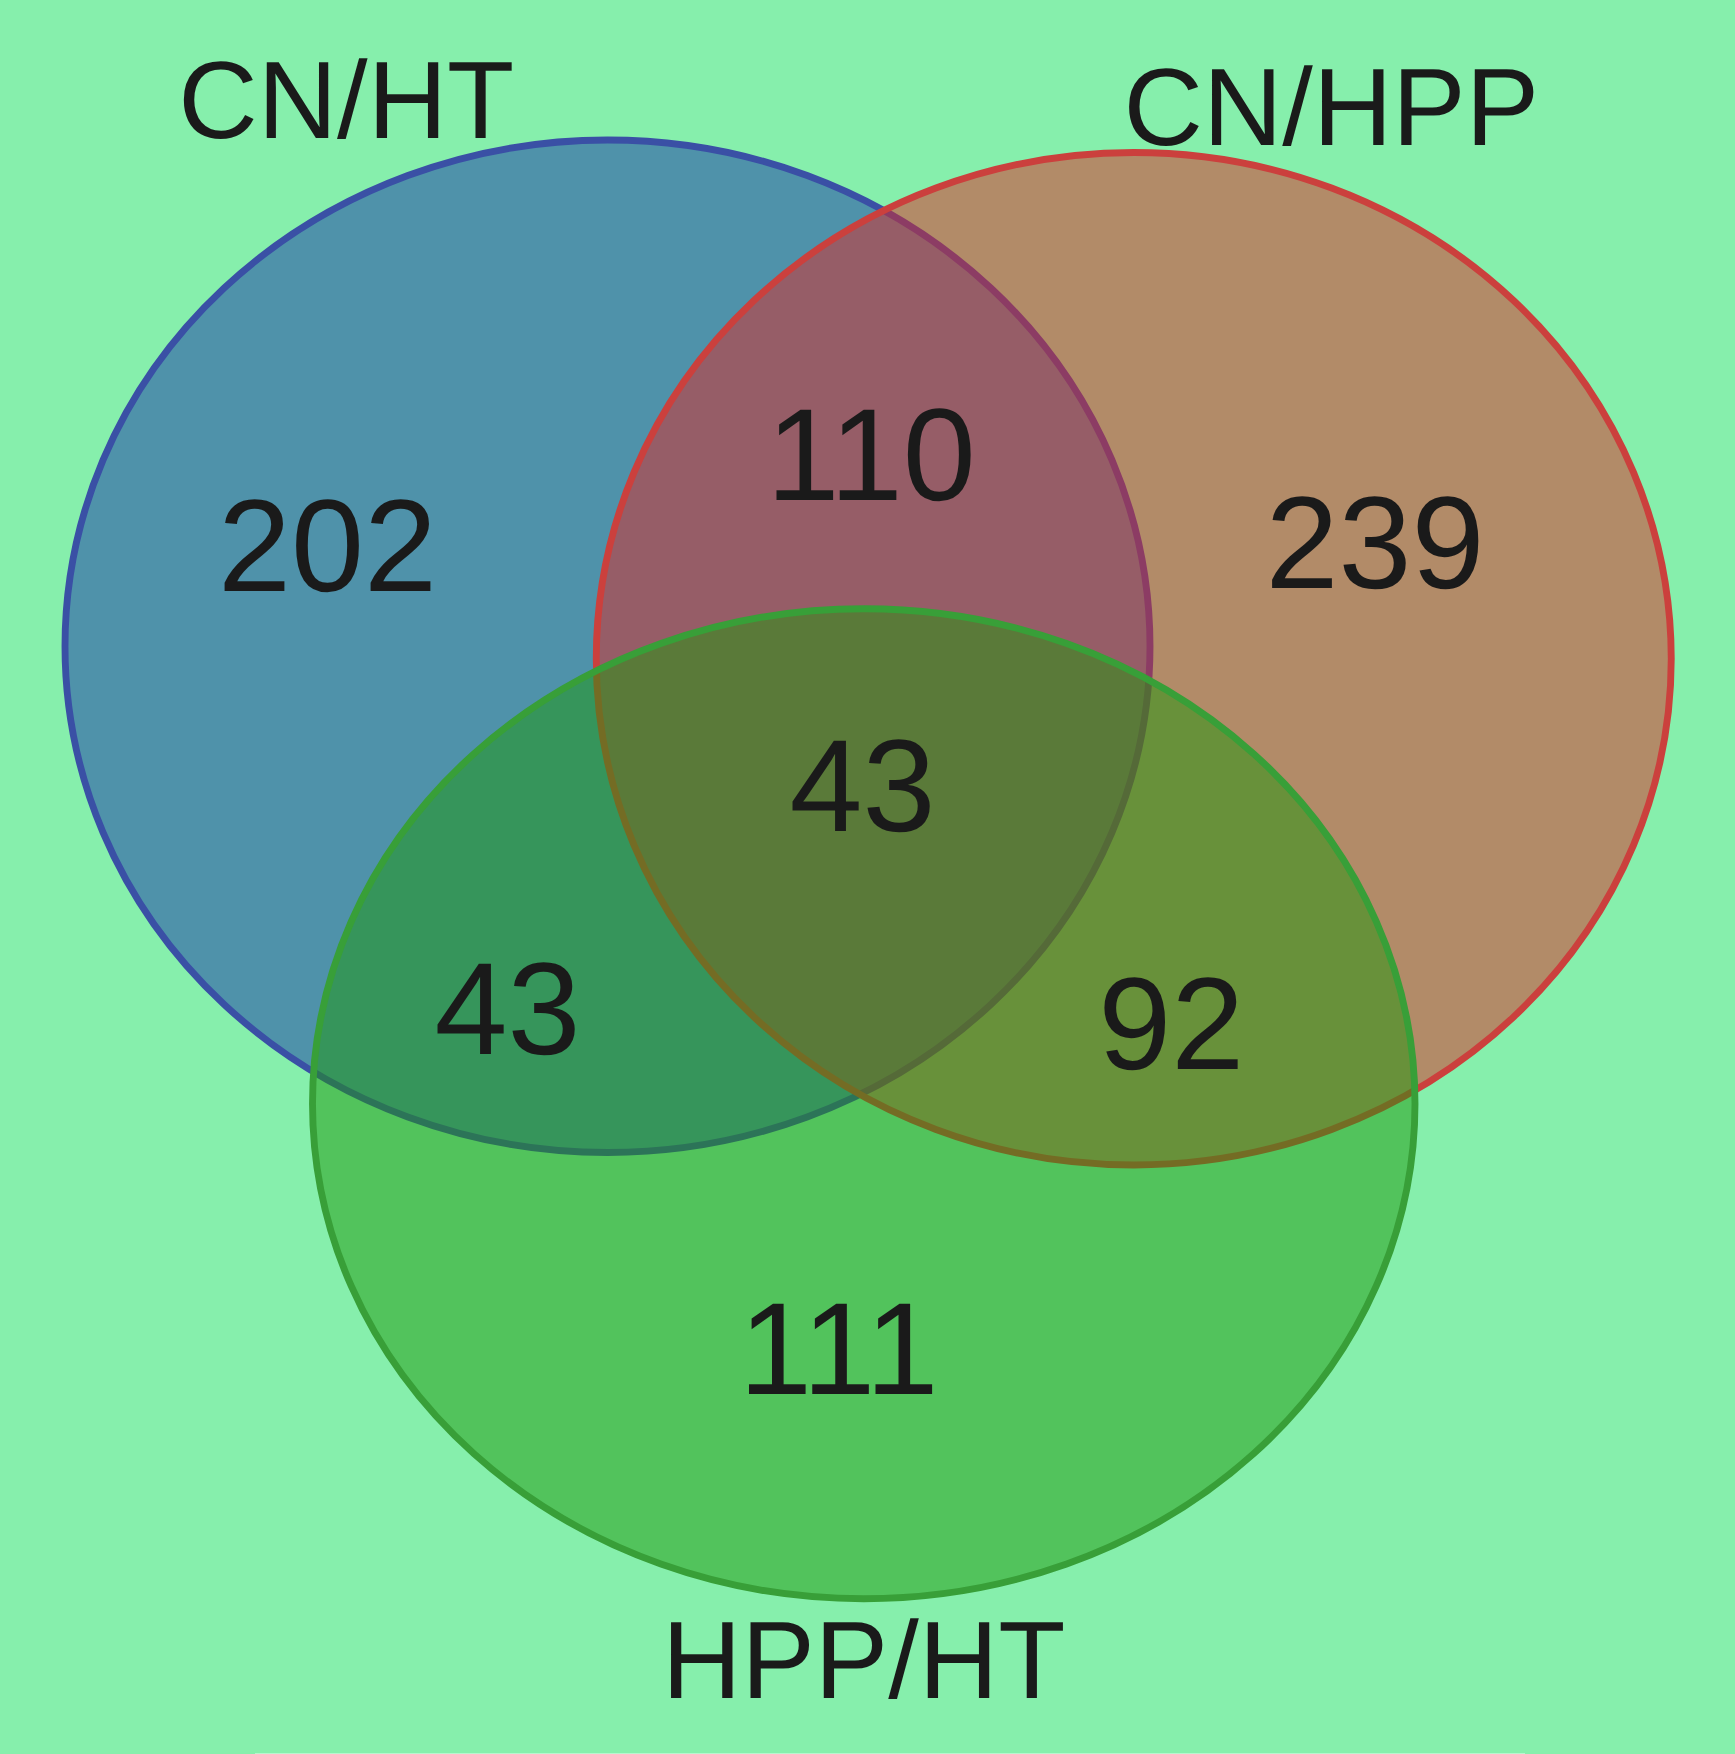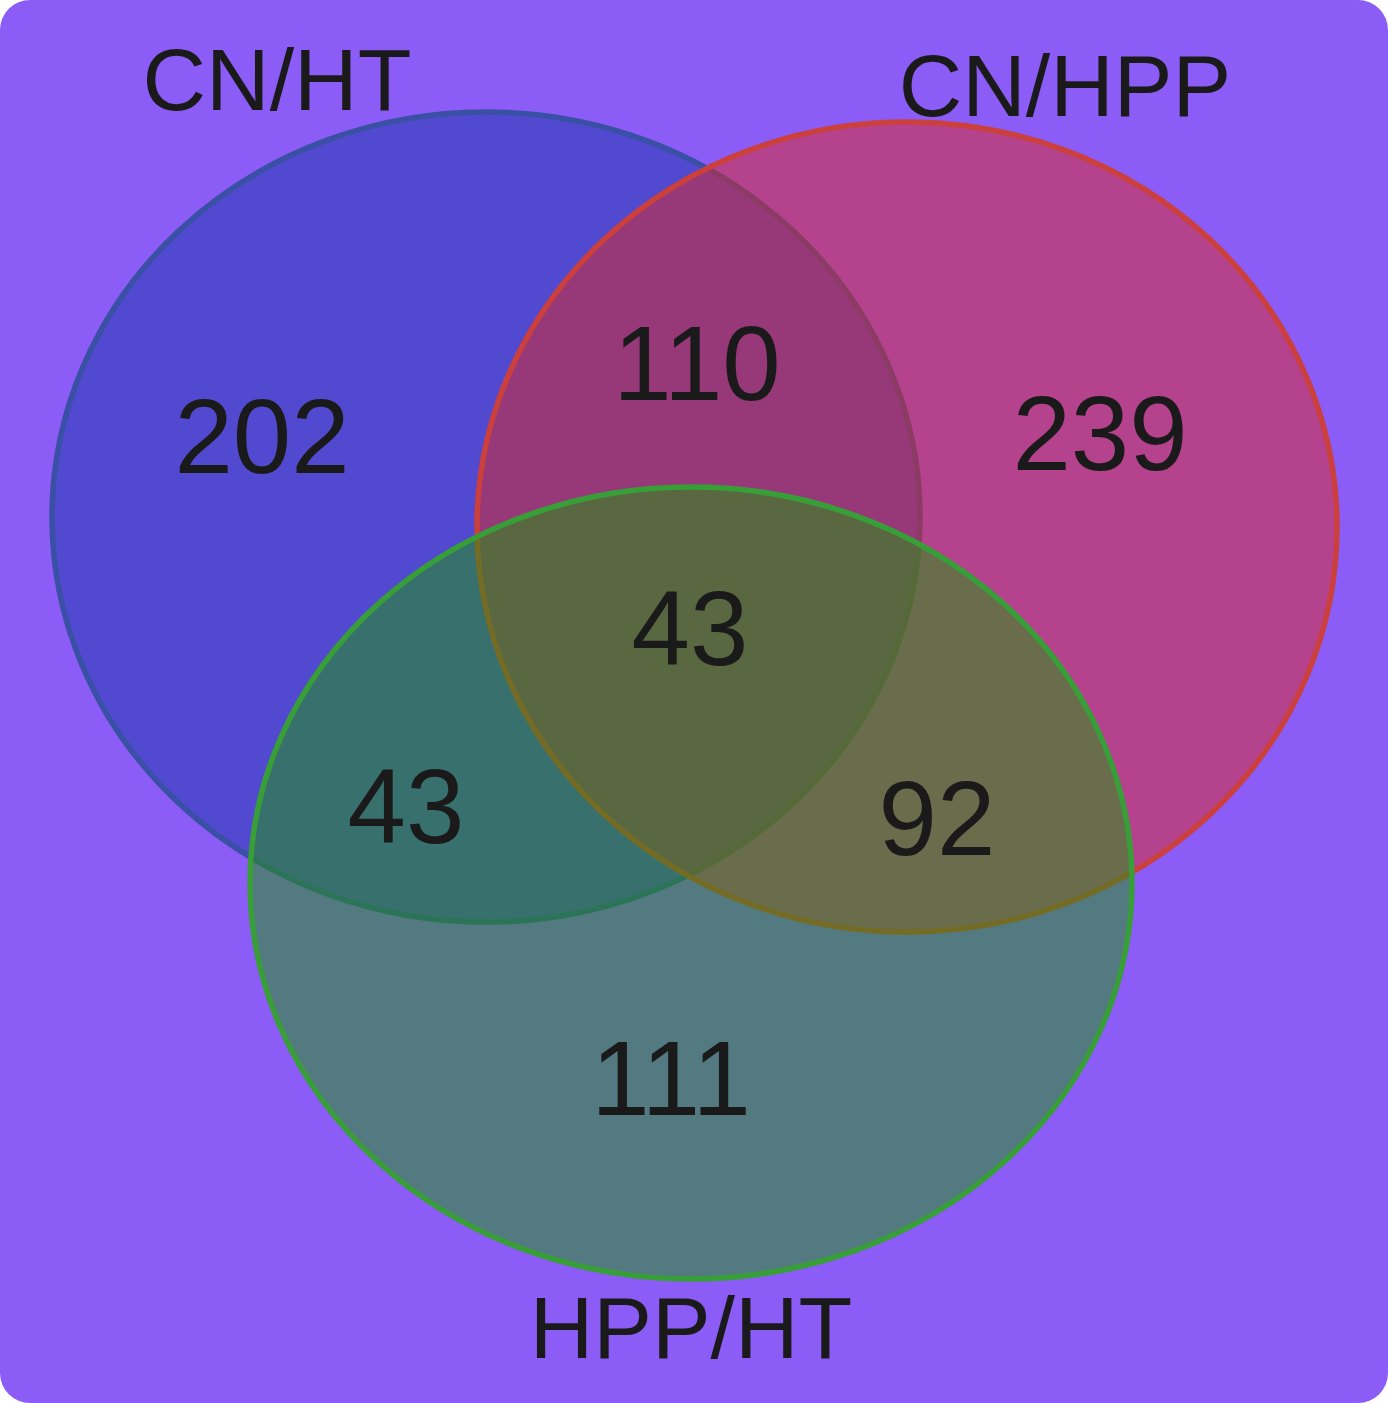--- a/index.html
+++ b/index.html
@@ -4,24 +4,23 @@
 <style>
   html, body {
     margin: 0;
     padding: 0;
     background: #ffffff;
   }
   .figure-wrap {
     position: relative;
     width: 1388px;
     height: 1403px;
-    background: #8b5cf6;
+    background: #86efac;
     overflow: hidden;
     font-family: "Liberation Sans", sans-serif;
-    border-radius: 30px;
   }
   svg { display: block; }
   .venn-ellipse {
     fill-opacity: 0.5;
     stroke-width: 5.5;
   }
   .set-label {
     font-family: "Liberation Sans", sans-serif;
     font-size: 88px;
     fill: #1a1a1a;

